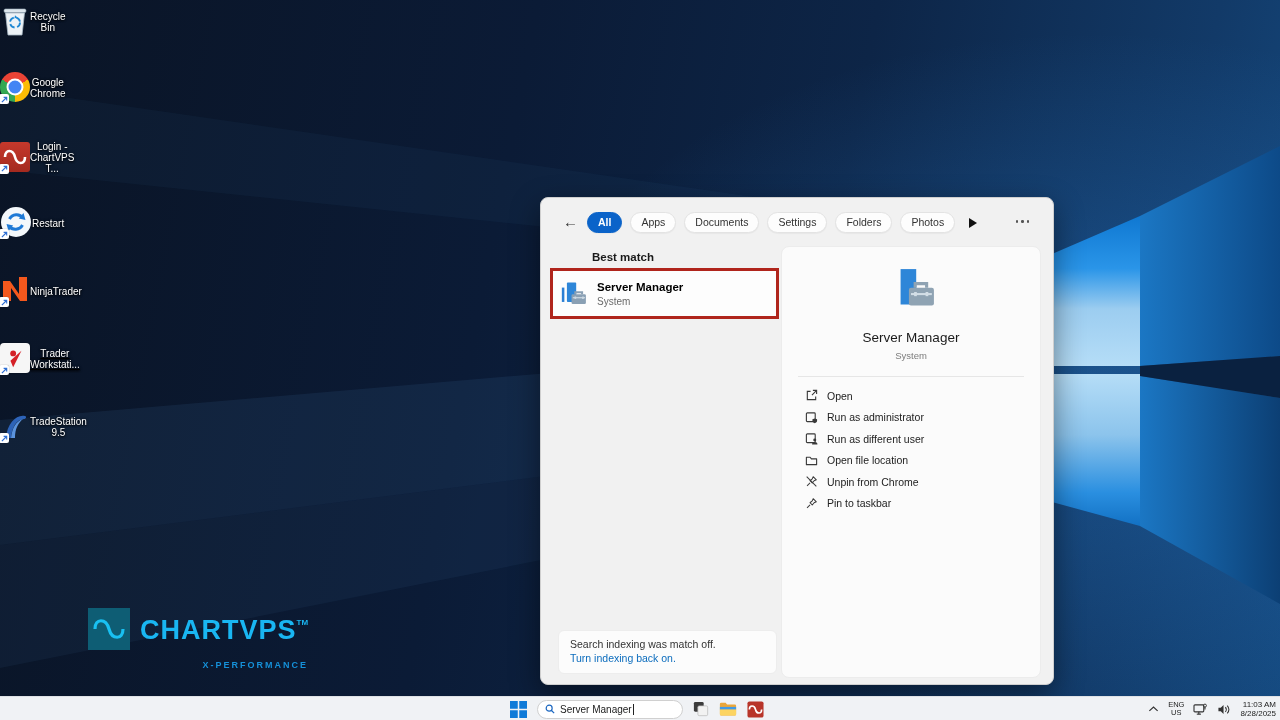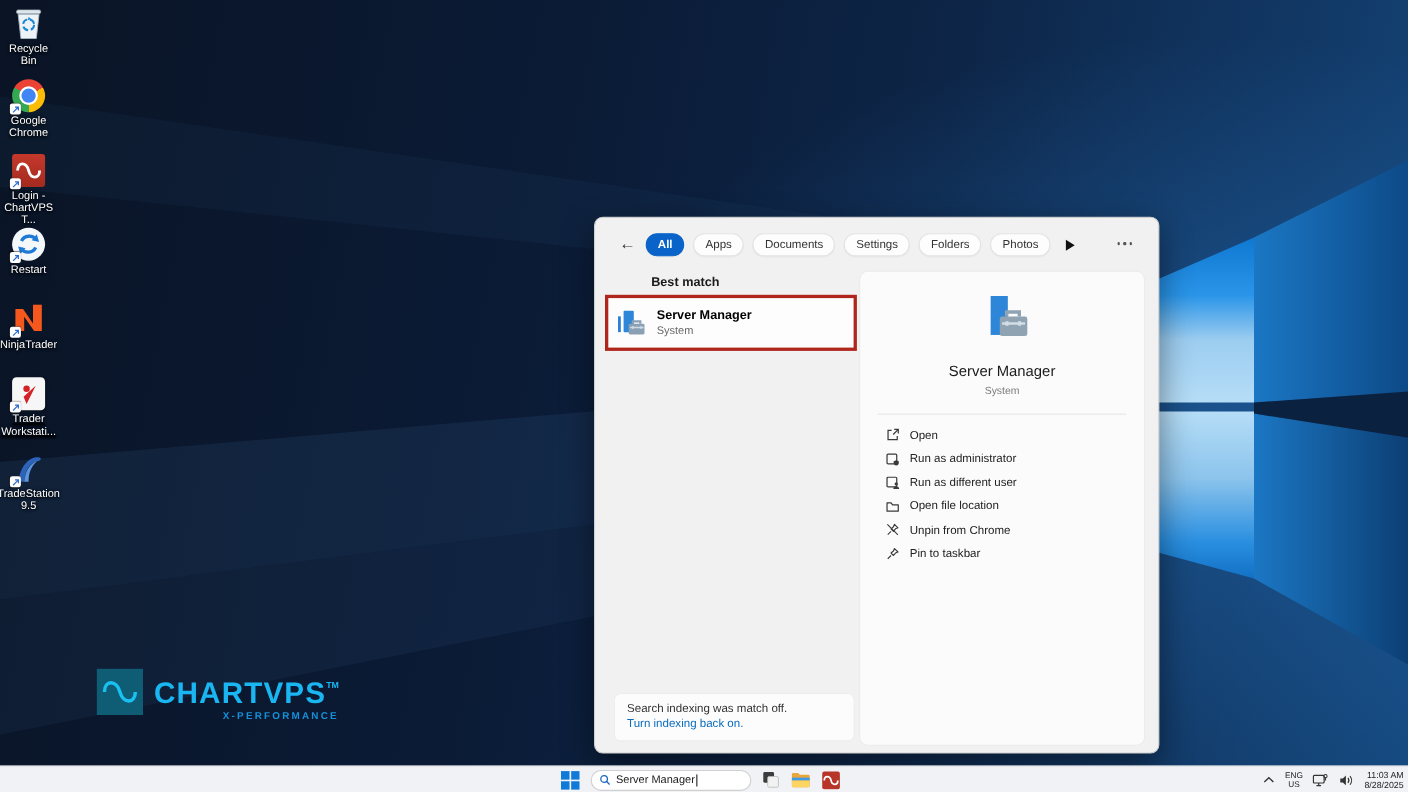--- a/index.html
+++ b/index.html
@@ -8,21 +8,21 @@
 
   
   .wallpaper { position:absolute; inset:0;
     background:
       radial-gradient(900px 560px at 1095px 380px, rgba(42,125,205,0.40), rgba(10,28,58,0) 62%),
       linear-gradient(101deg, #0a1425 0%, #0b1b36 38%, #0d2547 62%, #123a68 86%, #154a80 100%);
   }
   .wallpaper svg { position:absolute; inset:0; }
 
   
-  .dicon { position:absolute; width:52px; display:flex; flex-direction:column; align-items:center; }
+  .dicon { position:absolute; width:52px; display:flex; flex-direction:row; align-items:center; }
   .dicon .ic { width:32px; height:32px; position:relative; display:flex; align-items:center; justify-content:center; }
   .dlabel { margin-top:2px; font-size:10px; line-height:11px; color:#fff; text-align:center;
     text-shadow:0 1px 2px rgba(0,0,0,0.95), 0 0 3px rgba(0,0,0,0.7); }
   .dlabel span { display:block; }
   .shortcut-badge { position:absolute; left:-1px; bottom:-1px; width:10px; height:10px; background:#fff;
     border-radius:2px; display:flex; align-items:center; justify-content:center; box-shadow:0 0 1px rgba(0,0,0,0.5); }
   .chrome-ball { width:30px; height:30px; border-radius:50%;
     background:conic-gradient(#ea4335 0 60deg, #fbbc05 60deg 180deg, #34a853 180deg 300deg, #ea4335 300deg 360deg);
     position:relative; }
   .chrome-ball::after { content:""; position:absolute; left:50%; top:50%; width:13px; height:13px;
@@ -30,21 +30,21 @@
   .redtile { width:30px; height:30px; border-radius:3px; background:linear-gradient(180deg,#c5392c,#a42a1f);
     display:flex; align-items:center; justify-content:center; }
   .whitetile { width:30px; height:30px; border-radius:4px; background:#f6f6f6; display:flex; align-items:center; justify-content:center; box-shadow:0 0 2px rgba(0,0,0,0.4); }
 
   
   .brand { position:absolute; left:88px; top:608px; display:flex; align-items:flex-start; }
   .brand-square { width:42px; height:42px; background:#0e5d74; display:flex; align-items:center; justify-content:center; }
   .brand-text { margin-left:10px; }
   .brand-name { font-size:27px; font-weight:bold; color:#19b6f2; letter-spacing:1px; line-height:30px; }
   .brand-tm { font-size:8px; color:#19b6f2; vertical-align:14px; font-weight:bold; letter-spacing:0; }
-  .brand-tag { font-size:9px; font-weight:bold; color:#1590d8; letter-spacing:2px; text-align:right; margin-top:1px; }
+  .brand-tag { font-size:9px; font-weight:bold; color:#1590d8; letter-spacing:2px; text-align:right; margin-top:15px; }
 
   
   .panel { position:absolute; left:540px; top:197px; width:514px; height:488px; background:#f1f1f1;
     border:1px solid #cfcfcf; border-radius:8px; box-shadow:0 10px 30px rgba(0,0,0,0.45); }
   .back-arrow { position:absolute; left:22px; top:16px; font-size:15px; color:#333; line-height:15px; cursor:default; }
   .tabs { position:absolute; left:46px; top:14px; display:flex; gap:8px; align-items:center; }
   .tab { font-size:10.5px; color:#333; background:#fdfdfd; border:1px solid #e3e3e3; border-radius:11px;
     padding:3px 10px; line-height:13px; white-space:nowrap; box-shadow:0 1px 1px rgba(0,0,0,0.04); }
   .tab.active { background:#0a63c9; border-color:#0a63c9; color:#fff; font-weight:bold; }
   .more-tabs { width:0; height:0; border-top:5px solid transparent; border-bottom:5px solid transparent;

